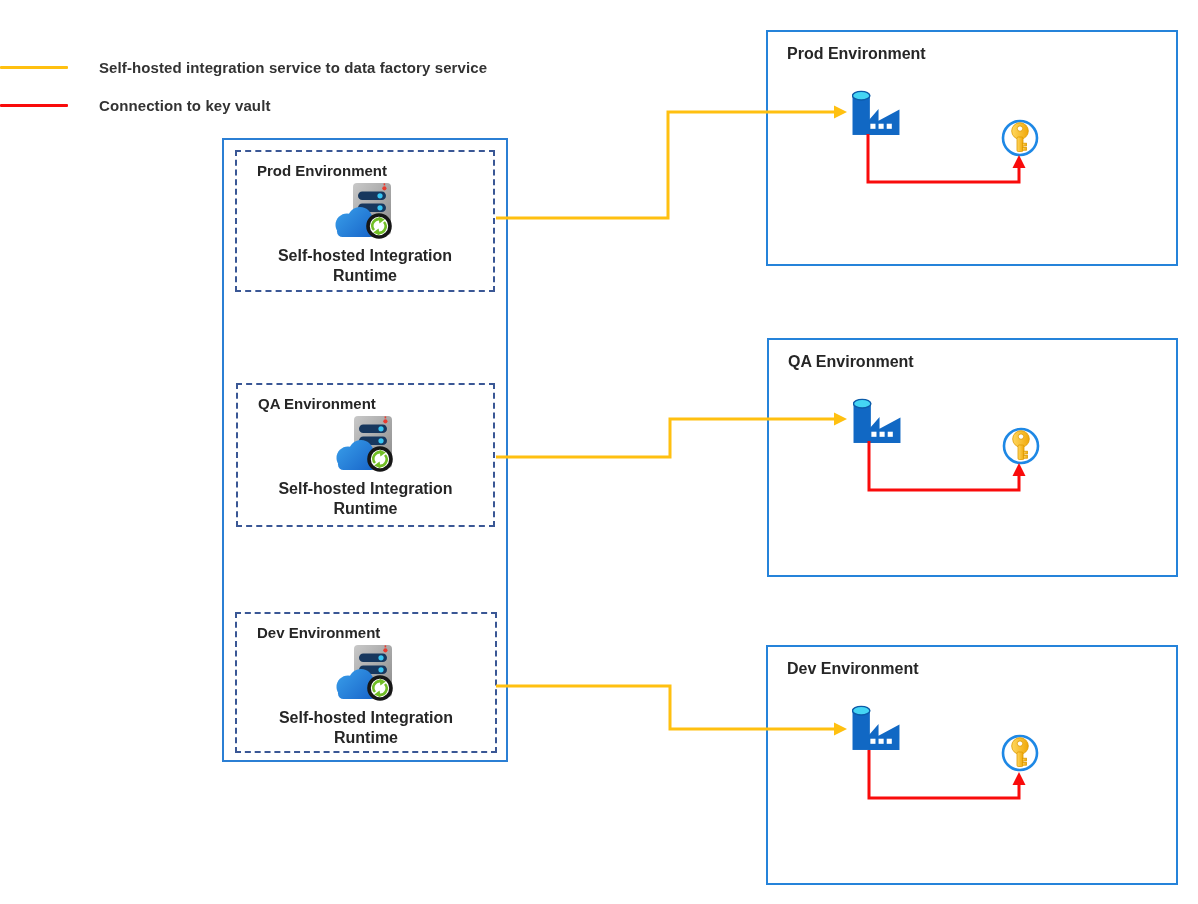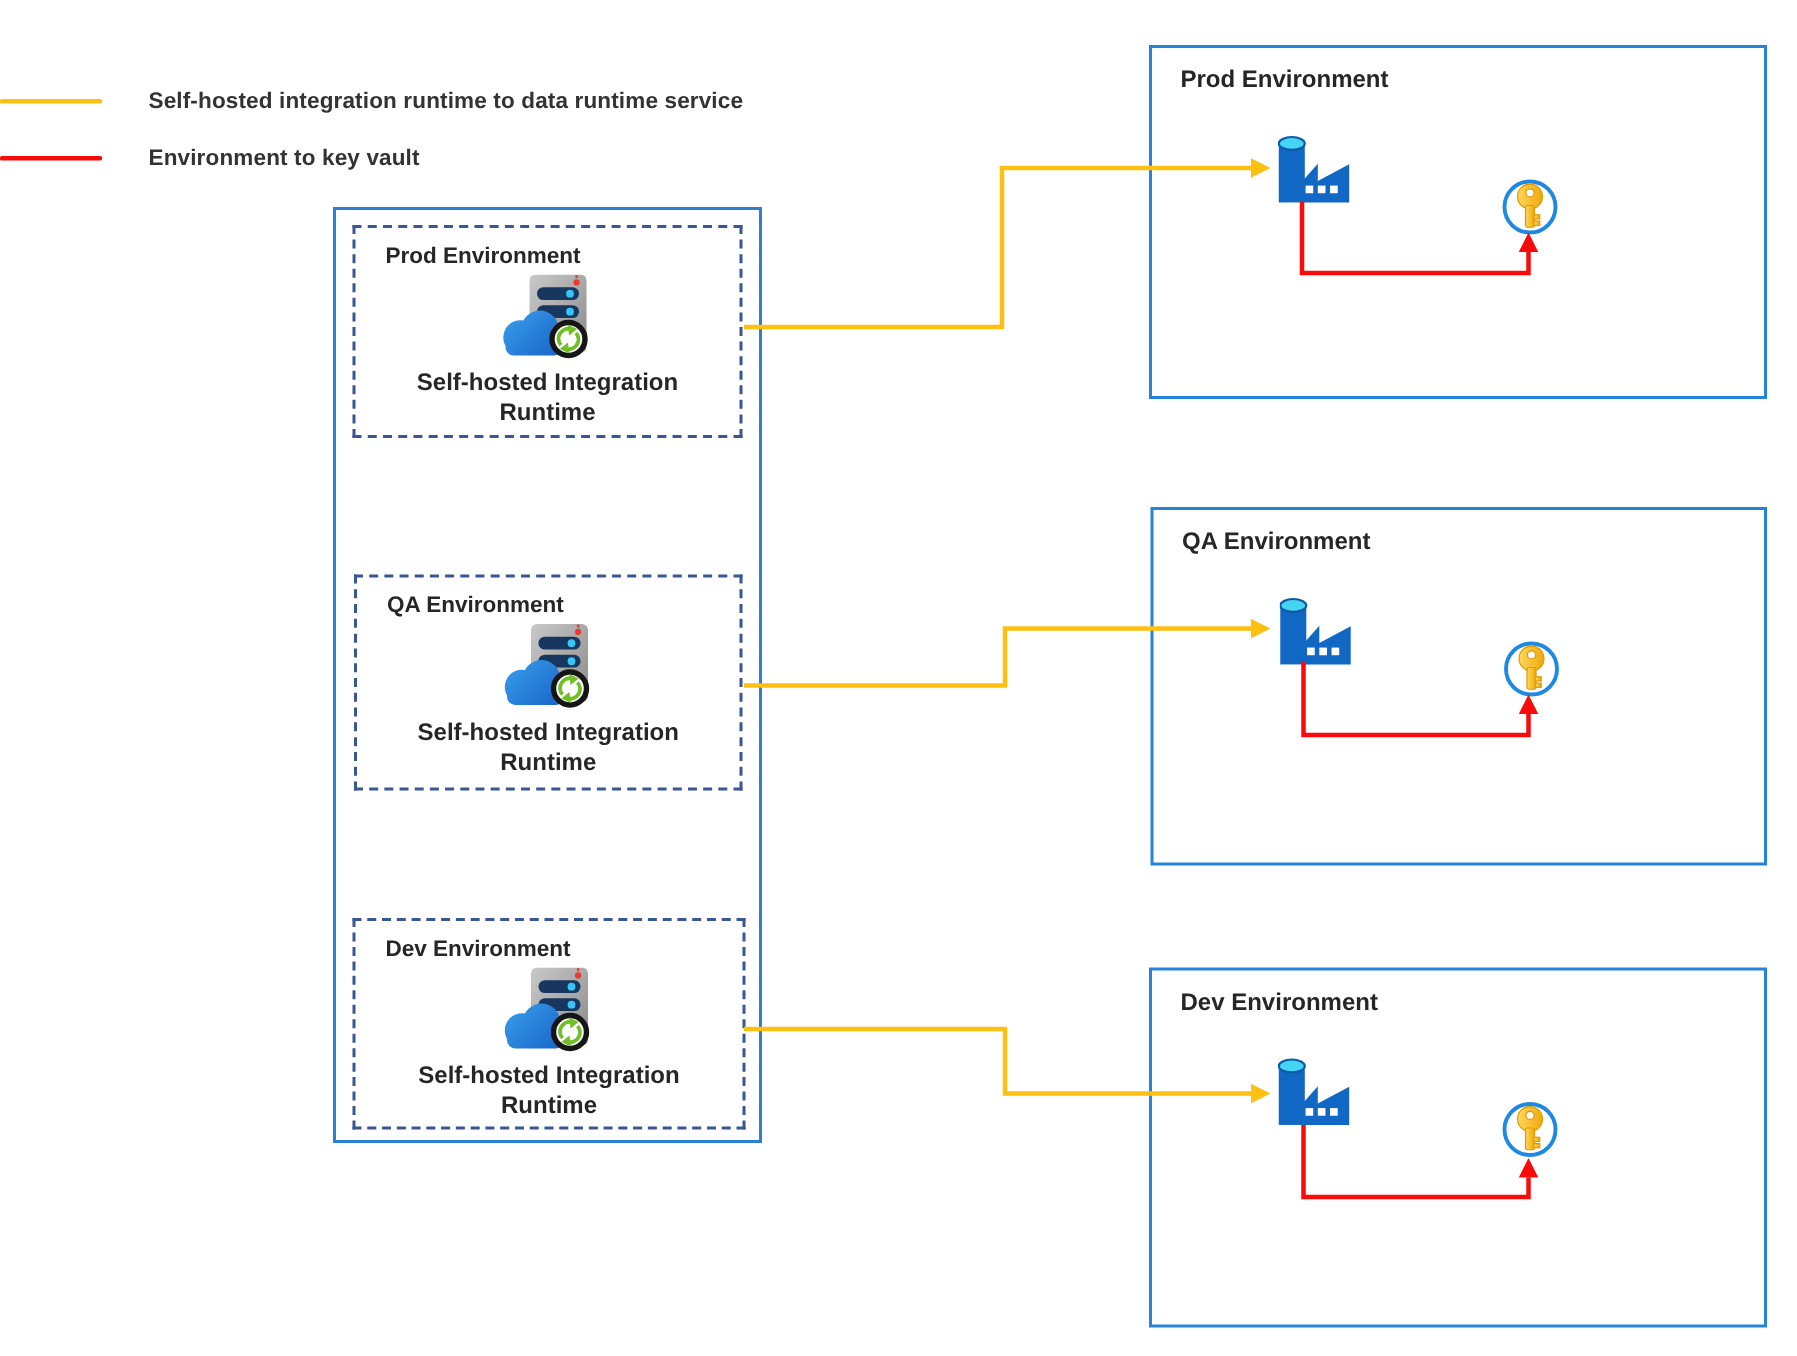--- a/index.html
+++ b/index.html
@@ -142,23 +142,23 @@
         <rect x="22.5" y="29.4" width="4" height="2.8"></rect>
       </g>
       <circle cx="20" cy="10.6" r="2.7" fill="#ffffff" stroke="#DE9A00" stroke-width="0.8"></circle>
     </symbol>
   </defs>
 </svg>
 
 <div id="canvas">
 
   <div class="legend-line yellow"></div>
-  <div class="legend-label l1">Self-hosted integration runtime to data runtime service</div>
+  <div class="legend-label l1">Self-hosted integration service to data factory service</div>
   <div class="legend-line red"></div>
-  <div class="legend-label l2">Environment to key vault</div>
+  <div class="legend-label l2">Connection to key vault</div>
 
   <div class="outer-box"></div>
 
   <div class="dashed-box prod">
     <div class="dashed-title">Prod Environment</div>
     <div class="shir-icon-wrap">
       <svg width="64" height="58" viewBox="0 0 64 58">
           <use href="#sym-shir"></use>
         </svg>
     </div>

